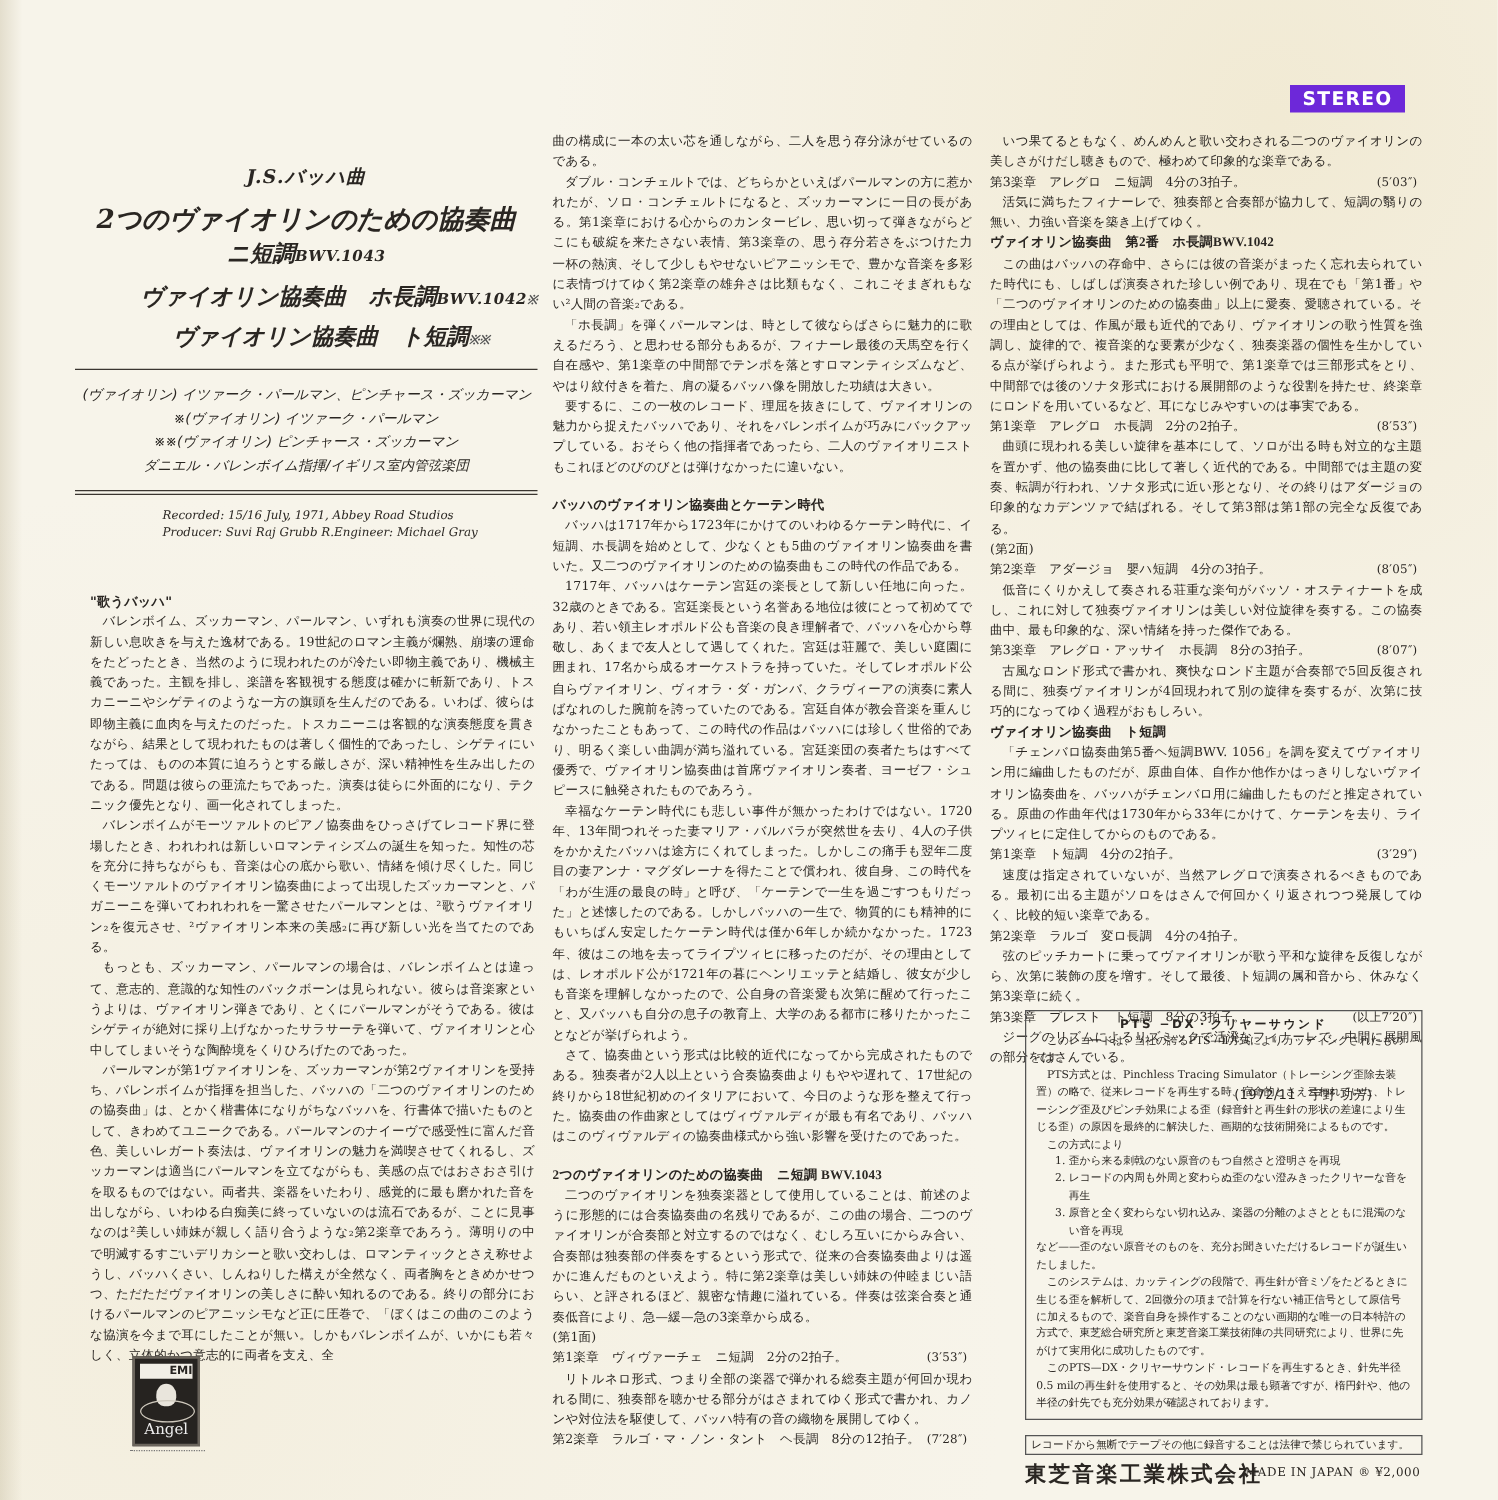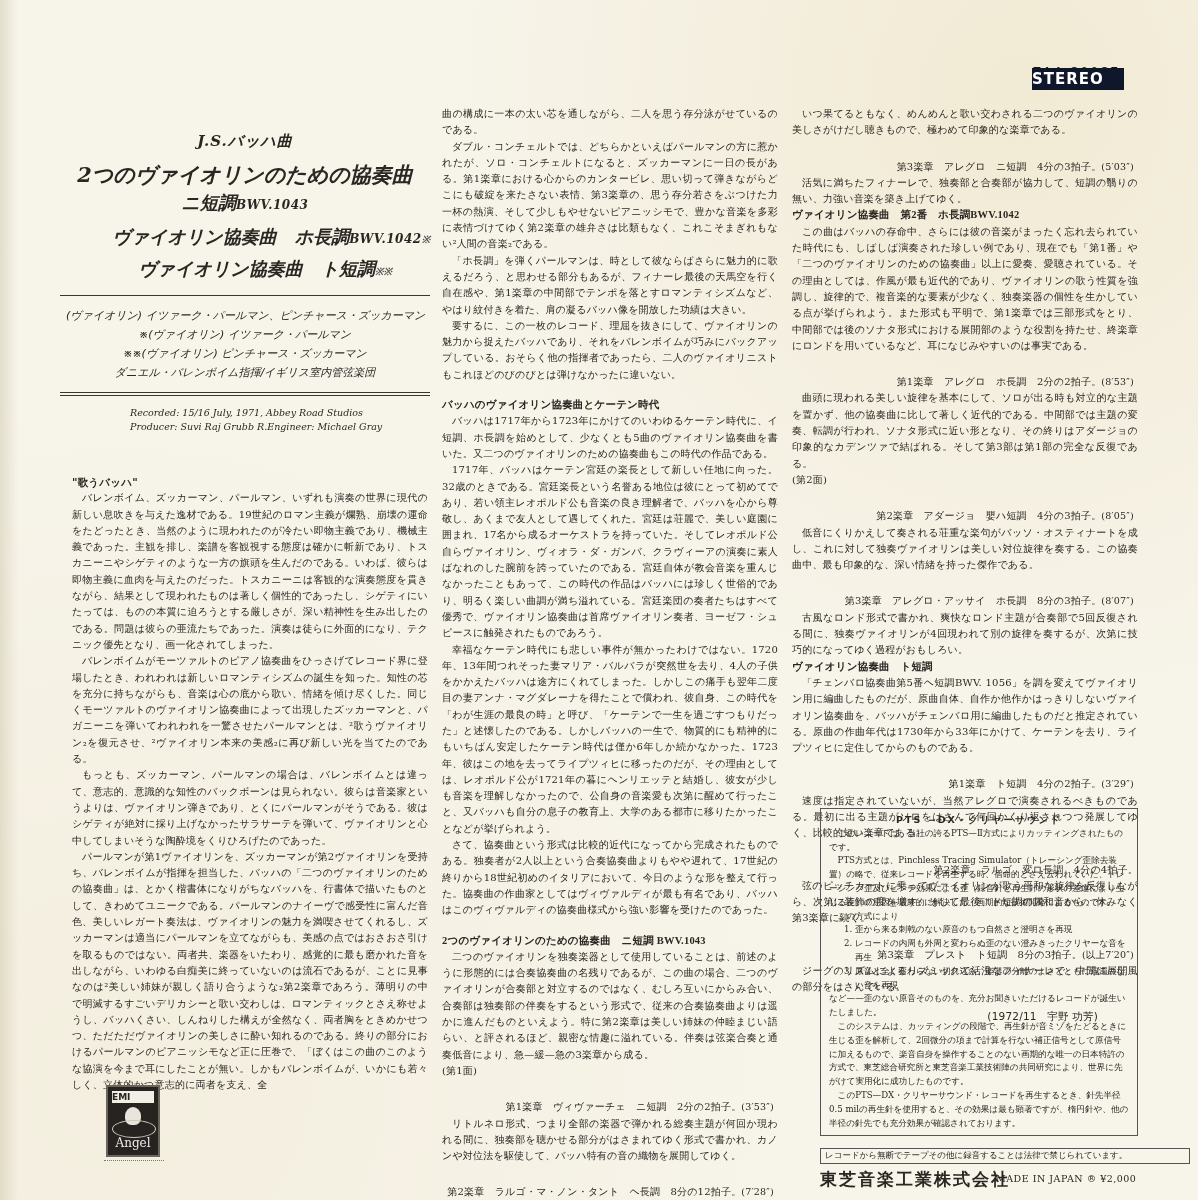--- a/index.html
+++ b/index.html
@@ -16,23 +16,23 @@
       radial-gradient(ellipse at 85% 8%, rgba(230,215,170,0.35), transparent 40%),
       radial-gradient(ellipse at 10% 90%, rgba(235,225,195,0.3), transparent 45%),
       #f7f4ea;
   }
   .edge-shadow { position:absolute; left:0; top:0; width:18px; height:1200px;
     background:linear-gradient(90deg, rgba(190,180,150,0.35), transparent); }
 
   
   .catalog { position:absolute; left:1032px; top:48px; font-family:"DejaVu Sans", sans-serif;
     font-size:15px; letter-spacing:0.5px; color:#0f172a;margin-top:17px; }
-  .stereo { position:absolute; left:1032px; top:68px; width:92px; height:22px; background:#0f172a;
+  .stereo { position:absolute; left:1032px; top:68px; width:92px; height:22px; background:#6d28d9;
     color:#fff; font-family:"DejaVu Sans", sans-serif; font-weight:bold; font-size:15px;
-    line-height:22px; letter-spacing:1px; }
+    text-align:center; line-height:22px; letter-spacing:1px; }
 
   
   .col1 { position:absolute; left:60px; top:100px; width:370px;font-style:italic; }
   .composer { text-align:center; font-size:15px; font-weight:bold; margin-top:32px; letter-spacing:1px; }
   .t1 { text-align:center; font-size:21px; font-weight:bold; margin-top:10px; }
   .t1b { text-align:center; font-size:18px; font-weight:bold; margin-top:2px; }
   .t2 { text-align:right; padding-right:0; font-size:18px; font-weight:bold; margin-top:10px; }
   .t3 { text-align:center; font-size:18px; font-weight:bold; margin-top:8px; padding-left:40px;}
   .bwv { font-size:12px; font-weight:bold; letter-spacing:0.5px; }
   .mark { font-size:10px; color:#555; }
@@ -45,41 +45,41 @@
   .body { font-size:10px; line-height:16.3px; text-align:justify; letter-spacing:0.2px; }
   .body p { margin:0; text-indent:1em; }
   .body p.noind { text-indent:0; }
   .essay { position:absolute; left:72px; top:474px; width:356px; }
   .essay-title { font-weight:bold; font-size:10.5px; margin-bottom:0; }
 
   .col2 { position:absolute; left:442px; top:106px; width:336px; }
   .col3 { position:absolute; left:792px; top:106px; width:346px; }
   .sec { font-family:Liberation Serif, serif; font-weight:bold; font-size:10.5px; margin-top:14px; }
   .sec.tight { margin-top:0; }
-  .mv { display:flex; justify-content:flex-end;margin-top:20px; }
+  .mv { display:flex; justify-content:space-between; }
   .mv span.t { font-size:9.5px; padding-right:4px; }
   .sig { text-align:right; font-family:"DejaVu Sans", sans-serif; font-size:10.5px; margin-top:12px; padding-right:40px; }
 
   .pts { position:absolute; left:820px; top:808px; width:318px; height:328px; border:1.5px solid #555;
     padding:4px 8px; box-sizing:border-box; font-size:8.6px; line-height:13.8px; }
   .pts-title { text-align:center; font-family:"DejaVu Sans", sans-serif; font-weight:bold; font-size:9.5px; letter-spacing:2px; }
   .pts p { margin:0; text-indent:1em; }
   .pts ol { margin:0; padding-left:26px; }
   .pts .noind { text-indent:0; }
 
-  .legal { position:absolute; left:820px; top:1148px; width:370px; border:1px solid #555; font-size:8.5px;
+  .legal { position:absolute; left:820px; top:1148px; width:318px; border:1px solid #555; font-size:8.5px;
     padding:1px 4px; box-sizing:border-box; white-space:nowrap; overflow:hidden; }
   .company { position:absolute; left:820px; top:1168px; font-family:"DejaVu Sans", sans-serif;
     font-weight:bold; font-size:17px; letter-spacing:2px; }
   .made { position:absolute; left:996px; top:1173px; font-size:9.5px; letter-spacing:0.5px; }
 
   .logo { position:absolute; left:106px; top:1085px; width:54px; height:72px; background:#262320;
     border:2px solid #6b655c; box-sizing:border-box; }
   .logo .emi { position:absolute; left:4px; top:4px; width:42px; height:12px; background:#f1eee6; color:#262320;
-    font-family:"DejaVu Sans", sans-serif; font-weight:bold; font-size:9px; text-align:left; line-height:12px; }
+    font-family:"DejaVu Sans", sans-serif; font-weight:bold; font-size:9px; text-align:right; line-height:12px; }
   .logo .ellipse { position:absolute; left:4px; top:33px; width:42px; height:16px; border:1px solid #cfc9bd; border-radius:50%; }
   .logo .angel-fig { position:absolute; left:17px; top:20px; width:16px; height:18px; background:#e9e5dc; border-radius:50% 50% 40% 40%; }
   .logo .angel { position:absolute; left:0; width:50px; top:49px; color:#eee; font-size:12px; text-align:center; }
   .logo-fine { position:absolute; left:104px; top:1160px; width:60px; height:4px; border-top:1px dotted #777; }
 </style>
 </head>
 <body>
 
 <div class="sheet"></div>
 <div class="edge-shadow"></div>

